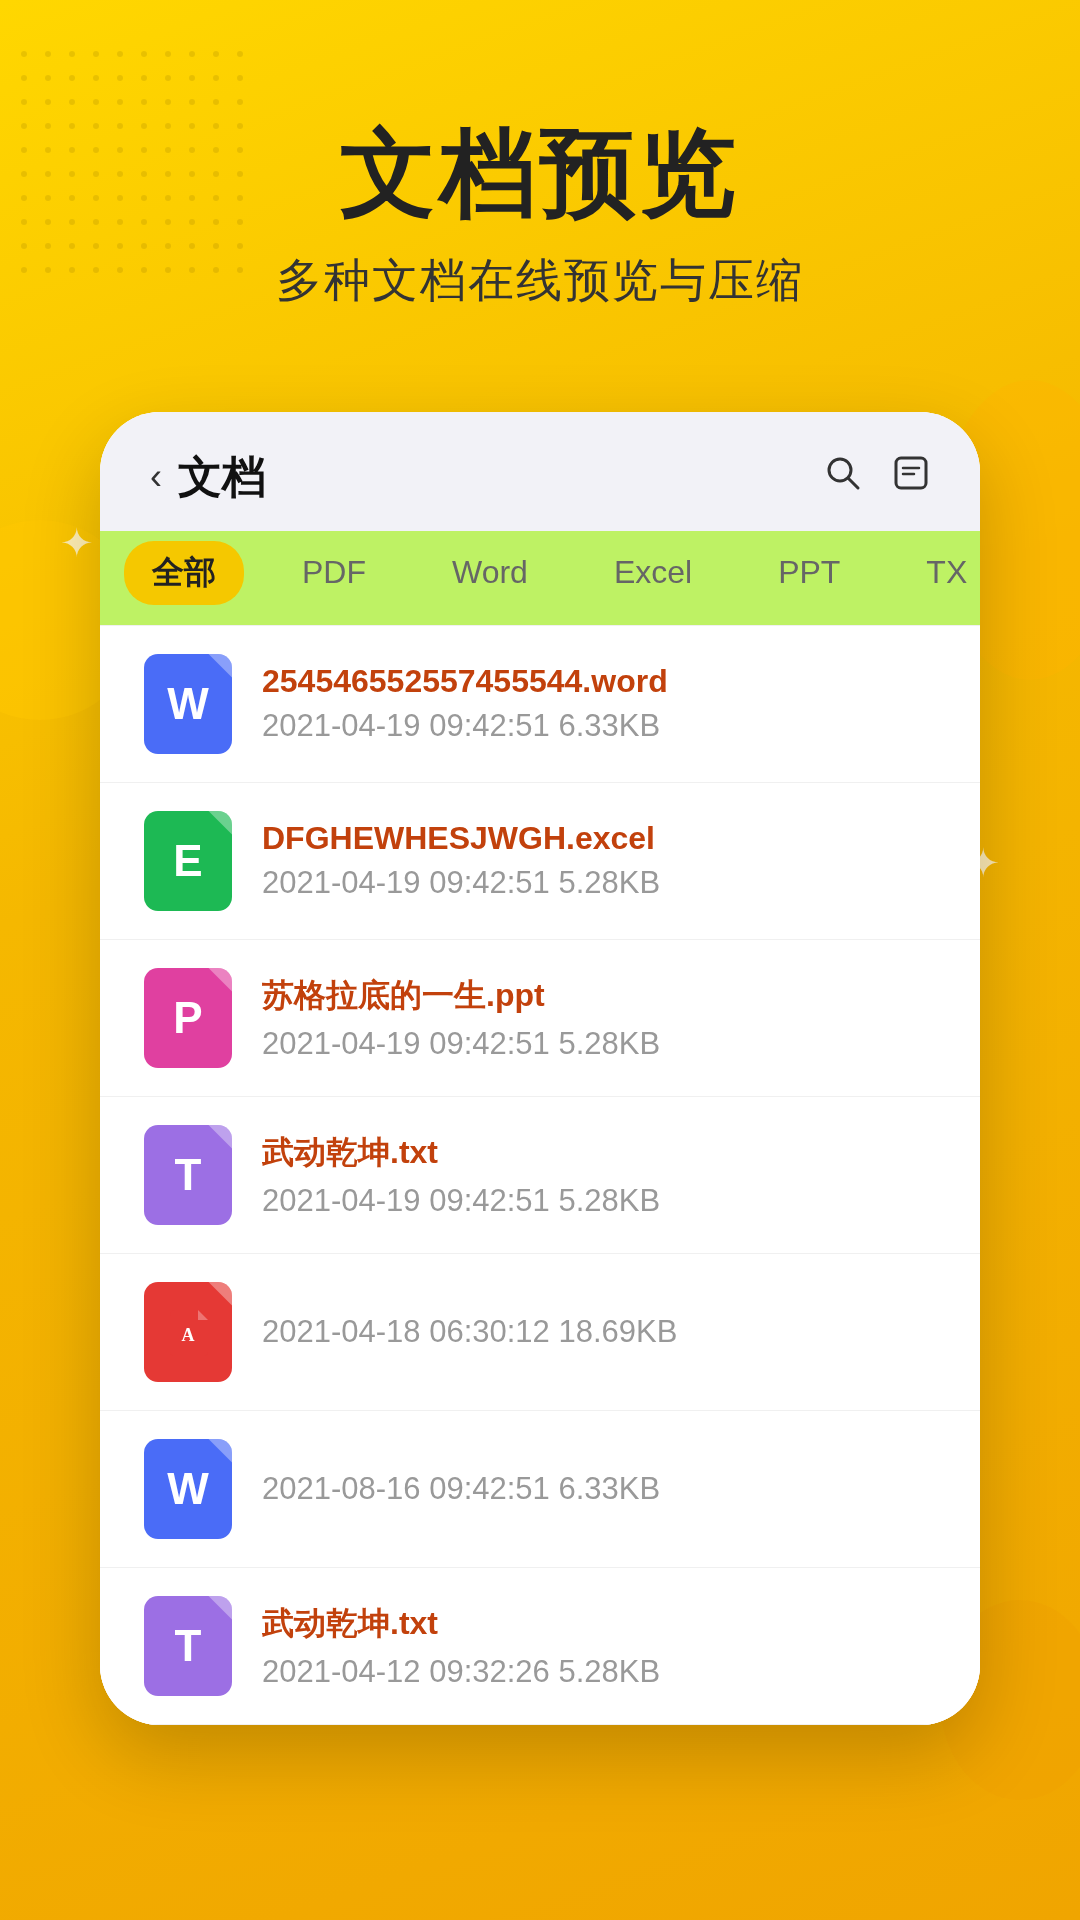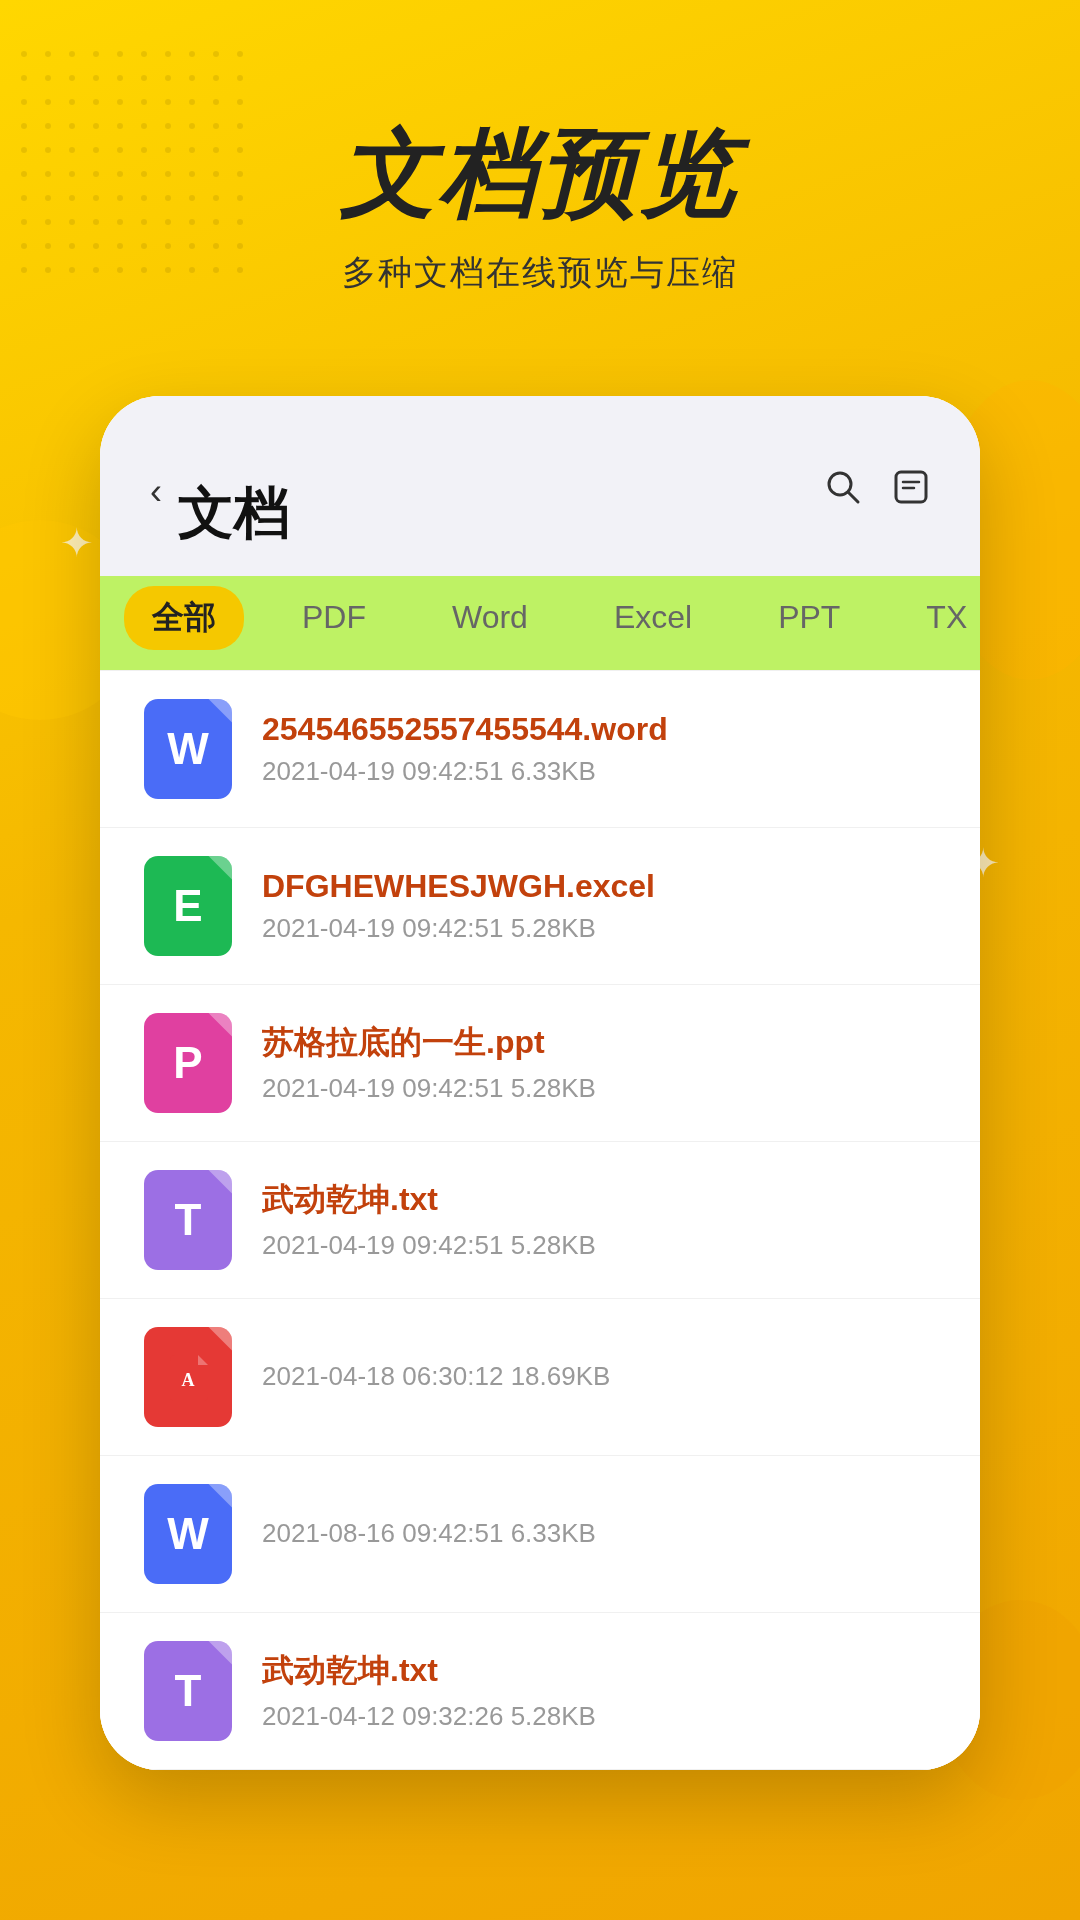--- a/index.html
+++ b/index.html
@@ -66,25 +66,24 @@
       text-align: center;
     }
 
     .main-title {
       font-size: 96px;
       font-weight: 900;
       color: #222;
       line-height: 1.1;
       letter-spacing: 4px;
       margin-bottom: 24px;
-      font-style: italic;
     }
 
     .sub-title {
-      font-size: 34px;
+      font-size: 46px;
       font-weight: 500;
       color: #333;
       letter-spacing: 2px;
     }
 
     
     .phone-mockup {
       position: relative;
       margin: 40px auto 0 auto;
       width: 880px;
@@ -111,24 +110,23 @@
       gap: 16px;
     }
 
     .nav-back-icon {
       font-size: 36px;
       color: #333;
       cursor: pointer;
     }
 
     .nav-title {
-      font-size: 56px;
+      font-size: 44px;
       font-weight: 700;
       color: #111;
-      margin-top: 44px;
     }
 
     .nav-right {
       display: flex;
       align-items: center;
       gap: 30px;
     }
 
     .nav-icon {
       font-size: 36px;
@@ -223,21 +221,21 @@
       font-size: 32px;
       font-weight: 600;
       color: #c2410c;
       white-space: nowrap;
       overflow: hidden;
       text-overflow: ellipsis;
       margin-bottom: 8px;
     }
 
     .file-meta {
-      font-size: 26px;
+      font-size: 31px;
       color: #999;
     }
 
     
     .dot-svg {
       position: absolute;
       top: 50px;
       left: 20px;
       opacity: 0.4;
     }

